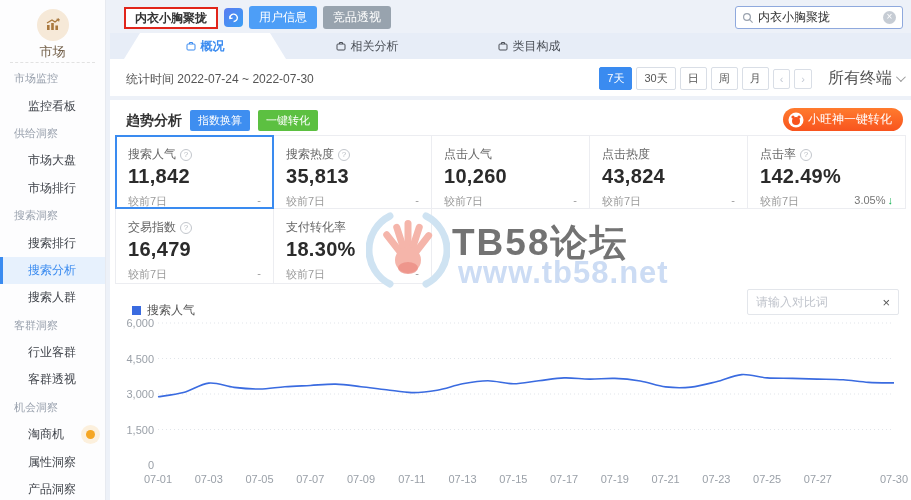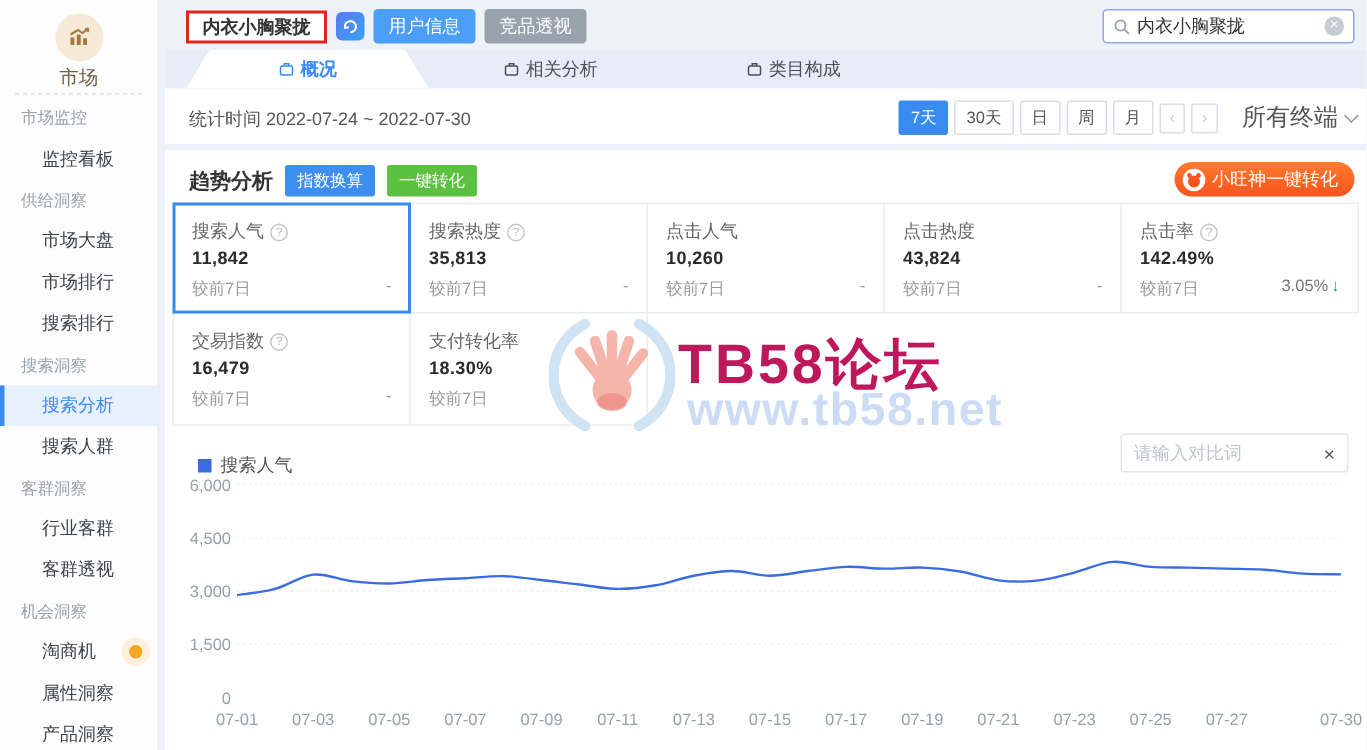--- a/index.html
+++ b/index.html
@@ -116,21 +116,21 @@
     padding:10px 12px; cursor:pointer;
   }
   .cards-row2 .card { height:76px; }
   .card + .card { margin-left:-1px; }
   .card.sel { border:2px solid #3a8bf0; padding:9px 11px; position:relative; z-index:2; }
   .card-label { font-size:12px; color:#666; display:flex; align-items:center; gap:4px; }
   .info-ic {
     width:12px; height:12px; border:1px solid #c2c6cc; border-radius:50%;
     color:#b8bcc2; font-size:8px; line-height:10px; text-align:center; display:inline-block;
   }
-  .card-value { font-size:12px; font-weight:bold; color:#2b2b2b; margin-top:2px; letter-spacing:0.3px; }
+  .card-value { font-size:20px; font-weight:bold; color:#2b2b2b; margin-top:2px; letter-spacing:0.3px; }
   .card-bottom { margin-top:6px; display:flex; justify-content:space-between; font-size:11px; color:#9a9a9a; }
   .chg-arrow { color:#10b050; font-weight:bold; margin-left:2px; }
   .chg-wrap { color:#777; }
   
   .legend { position:absolute; left:22px; top:202px; display:flex; align-items:center; gap:6px; }
   .legend-sq { width:9px; height:9px; background:#2e6be4; display:inline-block; }
   .legend-label { font-size:12px; color:#555; }
   .compare-box {
     position:absolute; right:16px; top:189px; width:152px; height:26px;
     border:1px solid #e3e6eb; border-radius:2px; background:#fff;
@@ -141,21 +141,21 @@
     font-family:"Liberation Sans",sans-serif; color:#be185d;
   }
   .compare-box input::placeholder { color:#c0c4cc; }
   .cmp-x { font-size:13px; color:#555; cursor:pointer; padding-left:4px; }
   
   #trend-chart { position:absolute; left:0; top:215px; }
   #trend-chart text { font-family:"Liberation Sans",sans-serif; }
   
   .watermark { position:absolute; left:0; top:0; width:805px; height:400px; pointer-events:none; z-index:5; }
   .wm-hand { position:absolute; left:256px; top:108px; }
-  .wm-t1 { position:absolute; left:342px; top:118px; font-size:37px; font-weight:bold; color:#be185d; letter-spacing:2px; }
+  .wm-t1 { position:absolute; left:342px; top:118px; font-size:37px; font-weight:bold; color:#737373; letter-spacing:2px; }
   .wm-t2 { position:absolute; left:348px; top:155px; font-size:31px; font-weight:bold; color:#ccdcf4; letter-spacing:1px; }
 </style>
 </head>
 <body>
 
 <div class="sidebar">
   <div class="logo-wrap">
     <span class="logo-circle">
       <svg width="18" height="18" viewBox="0 0 18 18">
         <rect x="3" y="9" width="2.6" height="5" fill="#a9783e"></rect>
@@ -177,25 +177,25 @@
       </div>
     <div class="side-row section">
         <span>供给洞察</span>
       </div>
     <div class="side-row item">
         <span>市场大盘</span>
       </div>
     <div class="side-row item">
         <span>市场排行</span>
       </div>
-    <div class="side-row item">
-        <span>搜索排行</span>
-      </div>
     <div class="side-row section">
         <span>搜索洞察</span>
+      </div>
+    <div class="side-row item">
+        <span>搜索排行</span>
       </div>
     <div class="side-row item selected">
         <span>搜索分析</span>
       </div>
     <div class="side-row item">
         <span>搜索人群</span>
       </div>
     <div class="side-row section">
         <span>客群洞察</span>
       </div>

